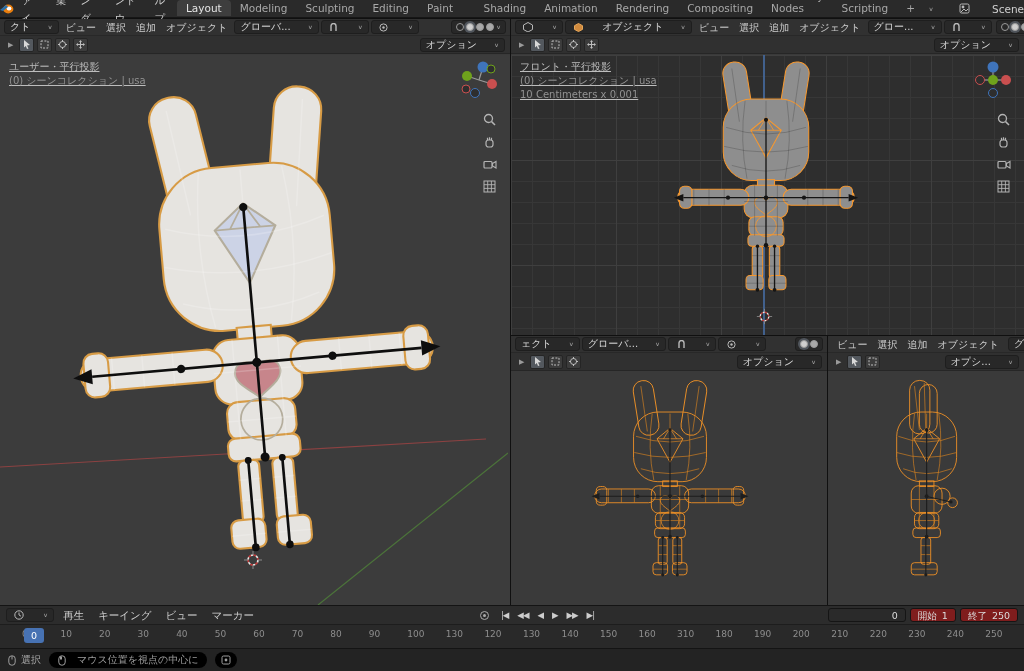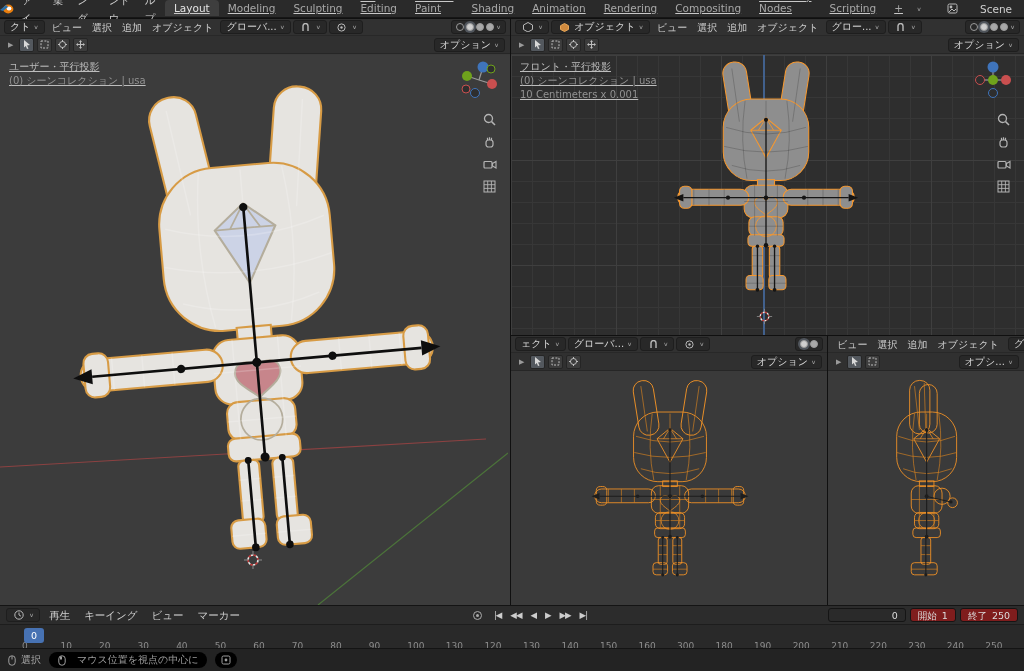--- a/index.html
+++ b/index.html
@@ -7,41 +7,41 @@
   body { font-family:"DejaVu Sans","Liberation Sans",sans-serif; }
   .app { position:relative; width:1024px; height:671px; background:#101010; overflow:hidden;
          font-size:11px; color:#c8c8c8; }
 
   
   .topbar { position:absolute; left:0; top:0; width:1024px; height:18px; background:#2a2a2a;
             display:flex; align-items:center; border-bottom:1px solid #161616; }
   .logo { width:20px; display:flex; justify-content:center; align-items:center; }
   .menus { display:flex; }
   .menu { padding:0 7px; line-height:18px; font-size:10.5px; color:#cfcfcf; cursor:default; }
-  .tabs { display:flex; margin-left:0; height:14px; align-items:flex-end;text-decoration:underline; }
+  .tabs { display:flex; margin-left:0; height:14px; align-items:flex-end; }
   .tab { padding:2px 9px 2px; font-size:10.5px; color:#a8a8a8; border-radius:4px 4px 0 0; }
   .tab.active { background:#3e3e3e; color:#e4e4e4; }
-  .scene { margin-left:auto; display:flex; align-items:center; gap:20px; padding-right:12px; font-size:10.5px; color:#d0d0d0;}
+  .scene { margin-left:auto; display:flex; align-items:center; gap:20px; padding-right:0; font-size:10.5px; color:#d0d0d0;}
 
   
   .vp { position:absolute; background:#3a3a3a; overflow:hidden; }
   .vp-main  { left:0;   top:19px;  width:510px; height:586px; }
   .vp-front { left:511px; top:19px; width:513px; height:316px; }
   .vp-wfront{ left:511px; top:336px; width:316px; height:269px; }
   .vp-wside { left:828px; top:336px; width:196px; height:269px; }
 
   .vp-header { height:17px; background:#313131; border-bottom:1px solid #282828;
                display:flex; align-items:center; gap:2px; padding:0 4px; font-size:10px; color:#d2d2d2;
                position:relative; z-index:3; white-space:nowrap; overflow:hidden;}
   .vp-toolrow { height:18px; background:#303030; border-bottom:1px solid #262626;
                 display:flex; align-items:center; gap:3px; padding:0 5px; font-size:10px;
                 position:relative; z-index:3; }
   .hmenus { display:flex; }
   .hmenus .menu { padding:0 5px; line-height:17px; font-size:10px;}
-  .dd { display:inline-flex; align-items:center; gap:3px; background:#282828; border:1px solid #1e1e1e;
+  .dd { display:inline-flex; align-items:center; gap:17px; background:#282828; border:1px solid #1e1e1e;
         border-radius:3px; padding:0 5px; height:14px; color:#d6d6d6; }
   .chev { font-size:7px; color:#9a9a9a; transform:scaleY(.8); }
   .hspacer { flex:1; }
   .mini-ic { display:inline-flex; width:14px; height:14px; align-items:center; justify-content:center; }
   .icbox { width:15px; height:14px; background:#3c3c3c; border:1px solid #252525; border-radius:2px;
            display:inline-flex; align-items:center; justify-content:center; }
   .icbox.active { background:#53585e; }
   .tgl { font-size:7px; color:#9a9a9a; padding:0 3px; }
   .shade-cluster { display:flex; align-items:center; gap:2px; background:#282828; border:1px solid #1e1e1e;
                    border-radius:3px; height:14px; padding:0 4px; }
@@ -87,21 +87,21 @@
   .pb-btn { padding:0 4px; font-size:8.5px; color:#cdcdcd; letter-spacing:-1px; }
   .rec-dot { width:9px; height:9px; border:1px solid #aaa; border-radius:50%; margin-right:5px; position:relative;}
   .rec-dot::after { content:""; position:absolute; left:2px; top:2px; width:3px; height:3px; border-radius:50%; background:#aaa;}
   .tl-field { background:#7f1d1d; border:1px solid #151515; border-radius:3px; height:14px; line-height:13px;
               font-size:9.5px; color:#dcdcdc; padding:0 7px; display:inline-flex; gap:5px; align-items:center;justify-content:space-between;}
   .tl-field.cur { width:78px; justify-content:flex-end; background:#2a2a2a; }
   .tl-fields { display:flex; gap:4px; margin-left:10px; }
 
   .ruler { position:absolute; left:0; top:624px; width:1024px; height:24px; background:#292929;
            border-top:1px solid #1d1d1d; }
-  .ticks { display:flex; padding-left:22px;margin-top:12px; }
+  .ticks { display:flex; padding-left:22px; }
   .tick { flex:1 0 0; font-size:9px; color:#8d8d8d; padding-top:4px; }
   .cur-frame { position:absolute; left:24px; top:3px; background:#4772b3; color:#fff; font-size:9.5px;
                border-radius:3px; padding:0 7px; height:15px; line-height:15px; }
 
   
   .statusbar { position:absolute; left:0; top:648px; width:1024px; height:23px; background:#232323;
                border-top:1px solid #141414; display:flex; align-items:center; gap:8px; padding:0 8px;
                font-size:10px; color:#a8a8a8; }
   .sb-left { display:flex; gap:5px; align-items:center; }
   .pill { display:flex; gap:11px; align-items:center; background:#000000; border-radius:9px; height:16px;
@@ -666,21 +666,21 @@
         <span class="tick">70</span>
         <span class="tick">80</span>
         <span class="tick">90</span>
         <span class="tick">100</span>
         <span class="tick">130</span>
         <span class="tick">120</span>
         <span class="tick">130</span>
         <span class="tick">140</span>
         <span class="tick">150</span>
         <span class="tick">160</span>
-        <span class="tick">300</span>
+        <span class="tick">310</span>
         <span class="tick">180</span>
         <span class="tick">190</span>
         <span class="tick">200</span>
         <span class="tick">210</span>
         <span class="tick">220</span>
         <span class="tick">230</span>
         <span class="tick">240</span>
         <span class="tick">250</span>
       </div>
     <div class="cur-frame">0</div>

